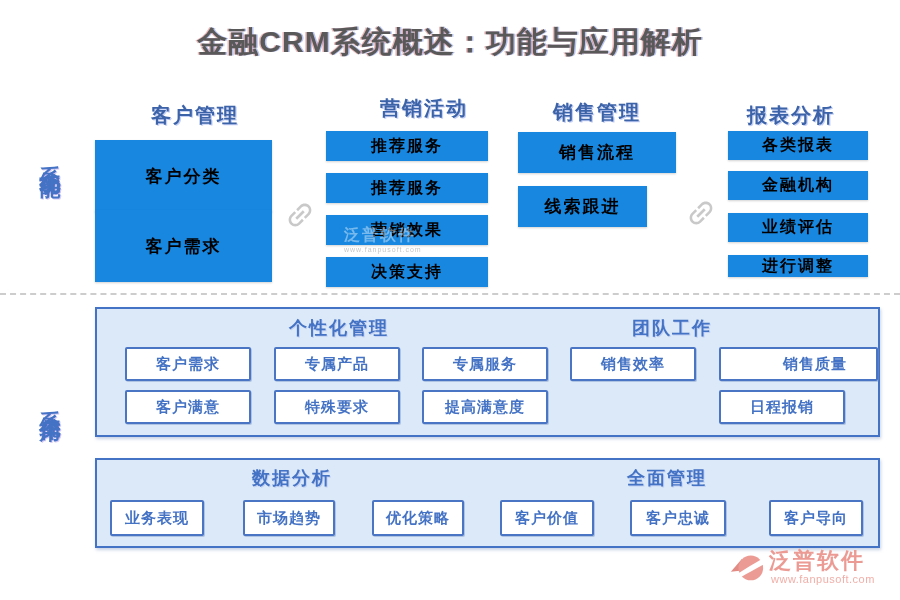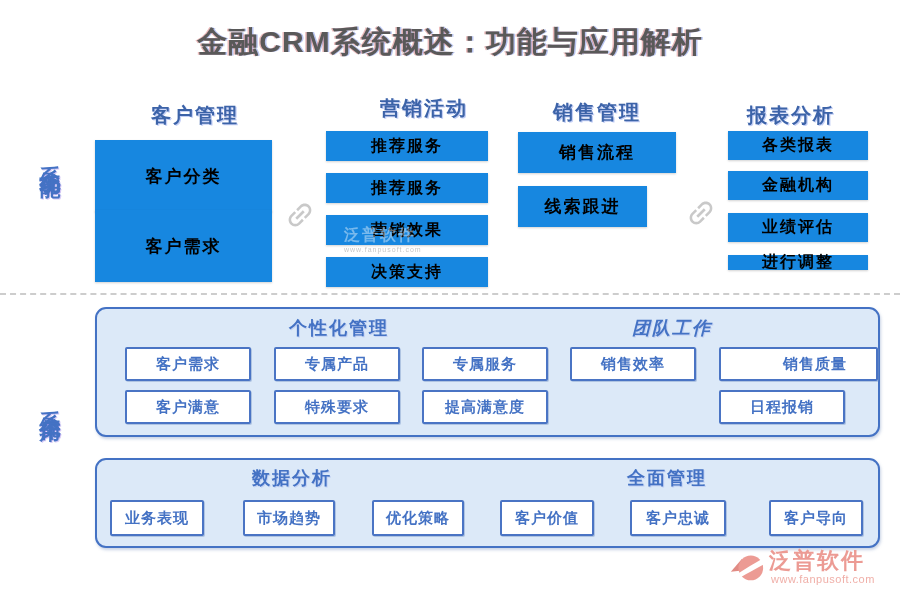--- a/index.html
+++ b/index.html
@@ -33,21 +33,21 @@
   }
   .f17{font-size:17px;} .f16{font-size:16px;}
 
   .linkicon{position:absolute;width:32px;height:32px;color:#c9c9c9;transform:rotate(-45deg);}
   .linkicon svg{width:100%;height:100%;fill:currentColor;}
 
   .divider{position:absolute;left:0;top:293px;width:900px;border-top:2px dashed #cdcdcd;height:0;}
 
   .panel{
     position:absolute;left:95px;width:781px;background:#dce9f8;
-    border:2px solid #4472c4;border-radius:11px;
+    border:2px solid #4472c4;border-radius:0;
     box-shadow:1px 2px 3px rgba(100,130,180,.35);
   }
   .panel1{top:307px;height:126px;}
   .panel2{top:458px;height:86px;}
 
   .grp-head{
     position:absolute;transform:translateX(-50%);
     font-size:18px;font-weight:bold;color:#4472c4;letter-spacing:2px;white-space:nowrap;
     text-shadow:1px 1px 0 rgba(120,140,230,.25);
   }
@@ -90,21 +90,21 @@
   <div class="bigbox f16" style="left:326px;top:173px;width:162px;height:30px;">推荐服务</div>
   <div class="bigbox f16" style="left:326px;top:215px;width:162px;height:30px;">营销效果</div>
   <div class="bigbox f16" style="left:326px;top:257px;width:162px;height:30px;">决策支持</div>
 
   <div class="bigbox f17" style="left:518px;top:132px;width:158px;height:41px;">销售流程</div>
   <div class="bigbox f17" style="left:518px;top:186px;width:129px;height:41px;">线索跟进</div>
 
   <div class="bigbox f16" style="left:728px;top:131px;width:140px;height:29px;">各类报表</div>
   <div class="bigbox f16" style="left:728px;top:171px;width:140px;height:29px;">金融机构</div>
   <div class="bigbox f16" style="left:728px;top:213px;width:140px;height:29px;">业绩评估</div>
-  <div class="bigbox f16" style="left:728px;top:255px;width:140px;height:15px;">进行调整</div>
+  <div class="bigbox f16" style="left:728px;top:255px;width:140px;height:22px;">进行调整</div>
 
   <span class="linkicon" style="left:284px;top:199px;">
     <svg viewBox="0 0 24 24">
         <path d="M3.9 12c0-1.71 1.39-3.1 3.1-3.1h4V7H7c-2.76 0-5 2.24-5 5s2.24 5 5 5h4v-1.9H7c-1.71 0-3.1-1.39-3.1-3.1zM8 13h8v-2H8v2zm9-6h-4v1.9h4c1.71 0 3.1 1.39 3.1 3.1s-1.39 3.1-3.1 3.1h-4V17h4c2.76 0 5-2.24 5-5s-2.24-5-5-5z"></path>
       </svg>
   </span>
   <span class="linkicon" style="left:685px;top:197px;">
     <svg viewBox="0 0 24 24">
         <path d="M3.9 12c0-1.71 1.39-3.1 3.1-3.1h4V7H7c-2.76 0-5 2.24-5 5s2.24 5 5 5h4v-1.9H7c-1.71 0-3.1-1.39-3.1-3.1zM8 13h8v-2H8v2zm9-6h-4v1.9h4c1.71 0 3.1 1.39 3.1 3.1s-1.39 3.1-3.1 3.1h-4V17h4c2.76 0 5-2.24 5-5s-2.24-5-5-5z"></path>
       </svg>
@@ -112,21 +112,21 @@
 
   <div class="watermark">
     <div class="wm-main">泛普软件</div>
     <div class="wm-sub">www.fanpusoft.com</div>
   </div>
 
   <div class="divider"></div>
 
   <div class="panel panel1">
     <div class="grp-head" style="left:242px;top:7px;">个性化管理</div>
-    <div class="grp-head" style="left:575px;top:7px;font-style:italic;">团队工作</div>
+    <div class="grp-head" style="left:575px;top:7px;">团队工作</div>
 
     <div class="wbox" style="left:28px;top:38px;width:122px;height:30px;">客户需求</div>
     <div class="wbox" style="left:177px;top:38px;width:122px;height:30px;">专属产品</div>
     <div class="wbox" style="left:325px;top:38px;width:122px;height:30px;">专属服务</div>
     <div class="wbox" style="left:473px;top:38px;width:122px;height:30px;">销售效率</div>
     <div class="wbox" style="left:622px;top:38px;width:122px;height:30px;padding-left:33px;">销售质量</div>
 
     <div class="wbox" style="left:28px;top:81px;width:122px;height:30px;">客户满意</div>
     <div class="wbox" style="left:177px;top:81px;width:122px;height:30px;">特殊要求</div>
     <div class="wbox" style="left:325px;top:81px;width:122px;height:30px;">提高满意度</div>

